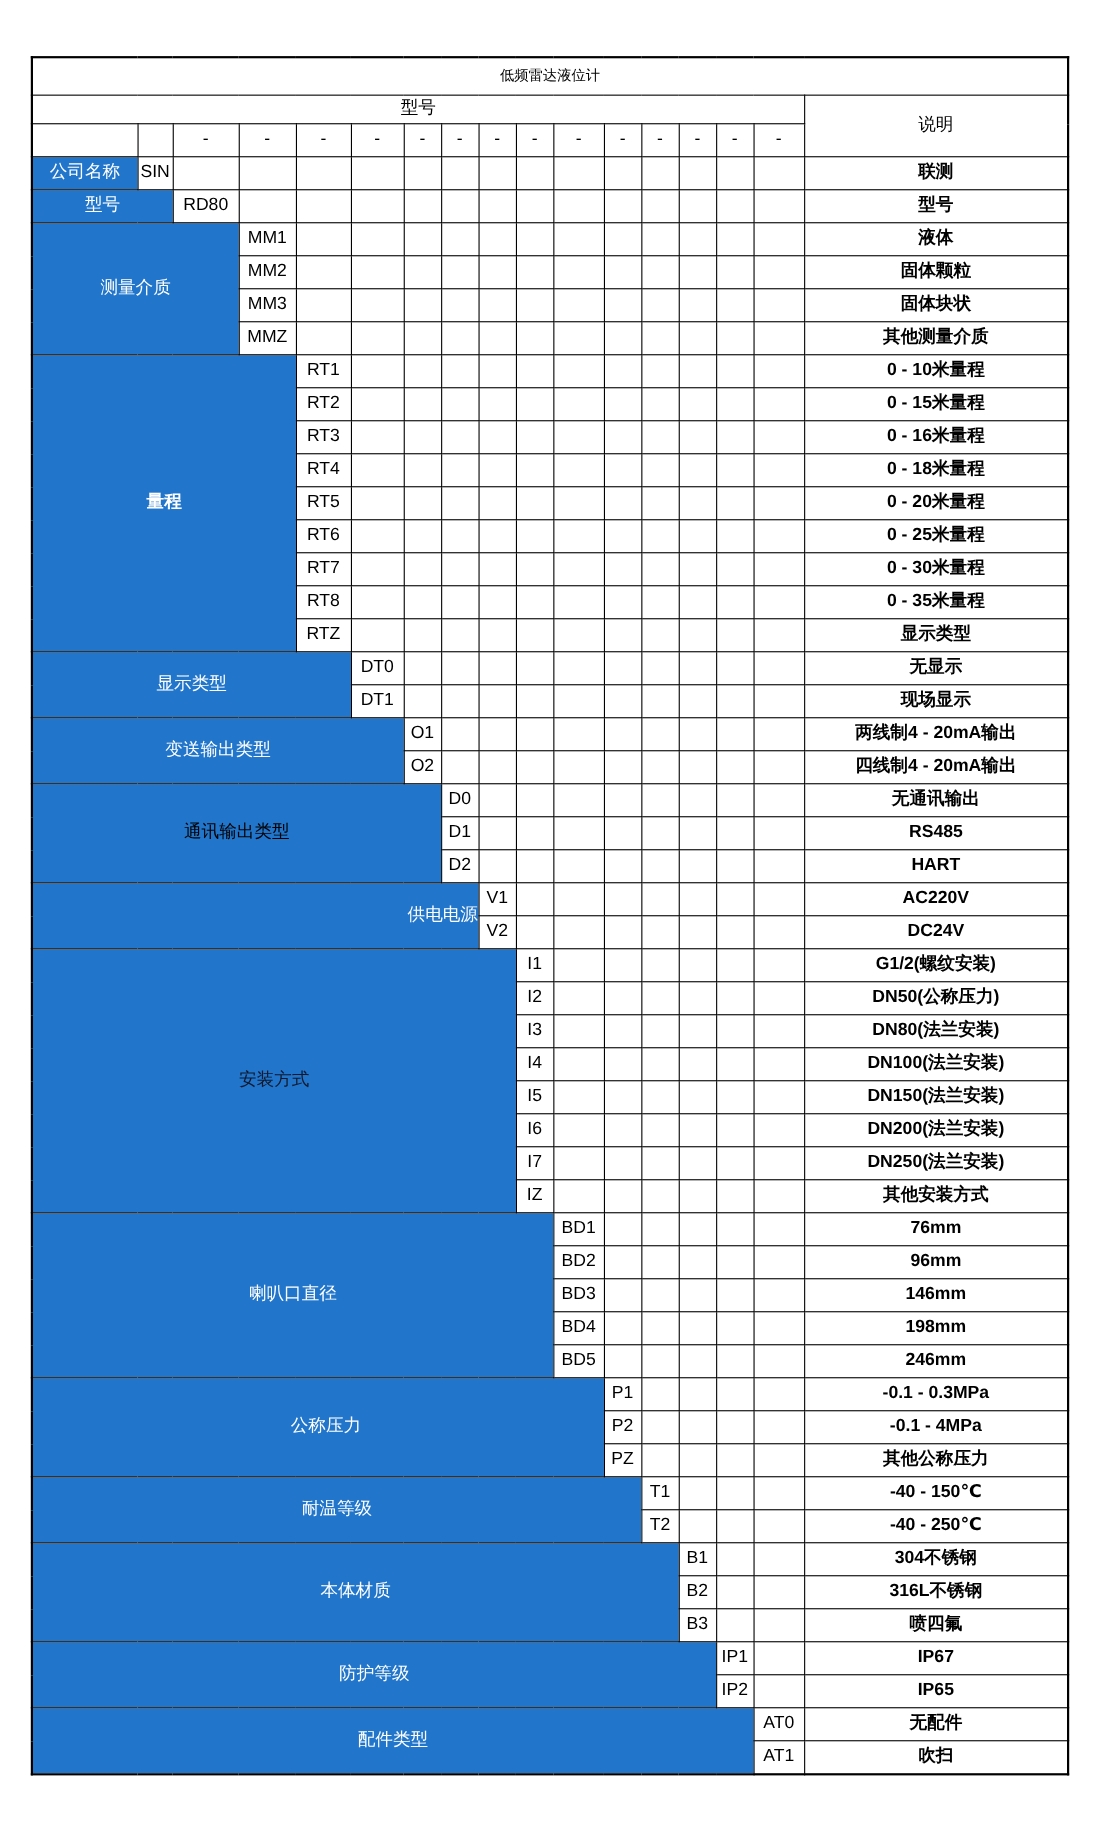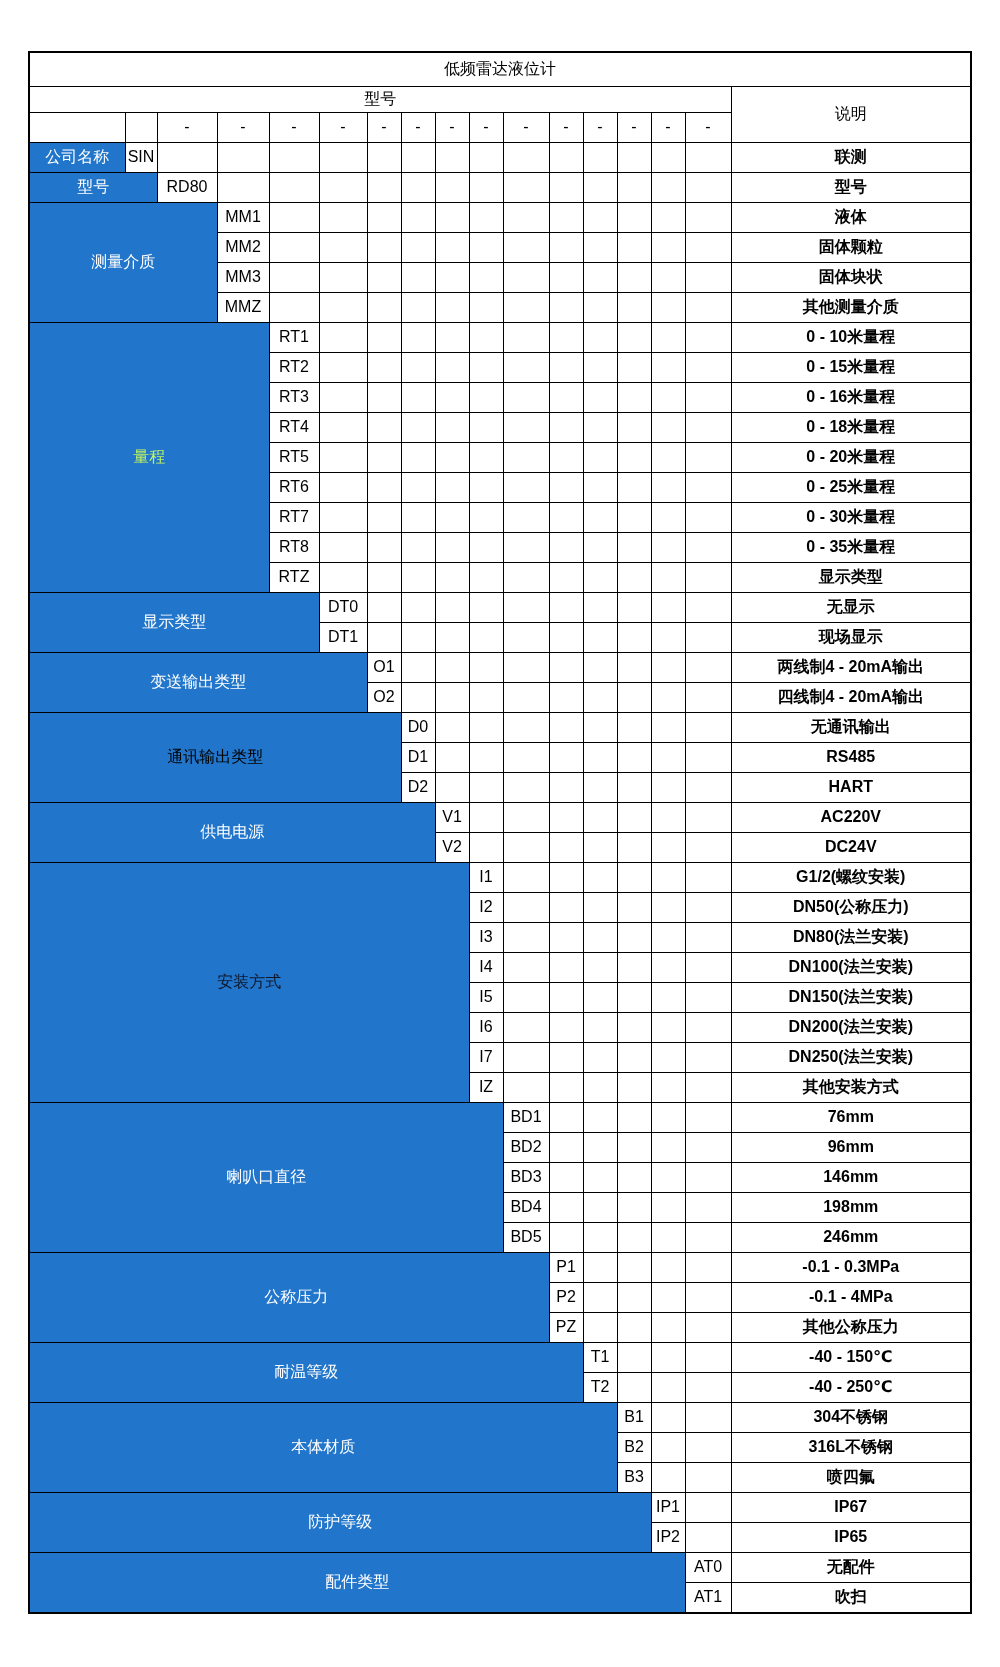--- a/index.html
+++ b/index.html
@@ -28,21 +28,21 @@
     padding:0;
     font-size:16px;
     line-height:1.15;
     text-align:center;
     vertical-align:middle;
     overflow:hidden;
     white-space:nowrap;
     height:29px;
     background:#ffffff;
   }
-  tr.title-row td{height:33px;font-size:16px;}
+  tr.title-row td{height:33px;font-size:13px;}
   tr.model-row td{height:25px;}
   tr.dash-row td{height:29px;}
   td.blue-label{
     background:#2175cb;
     color:#ffffff;
     font-size:16px;
   }
   td.code-cell{
     text-align:left;
     padding-left:2px;
@@ -199,21 +199,21 @@
             <td></td>
             <td></td>
             <td></td>
             <td></td>
             <td></td>
             <td></td>
             <td></td>
             <td class="desc-cell">其他测量介质</td>
           </tr>
           <tr>
-            <td class="blue-label" colspan="4" rowspan="9" style="background: rgb(33, 117, 203); color: #bef264;">量程</td>
+            <td class="blue-label" colspan="4" rowspan="9" style="background: rgb(33, 117, 203); color: #ffffff; font-weight: bold;">量程</td>
             <td class="code-cell">RT1</td>
             <td></td>
             <td></td>
             <td></td>
             <td></td>
             <td></td>
             <td></td>
             <td></td>
             <td></td>
             <td></td>
@@ -428,21 +428,21 @@
             <td></td>
             <td></td>
             <td></td>
             <td></td>
             <td></td>
             <td></td>
             <td></td>
             <td class="desc-cell">HART</td>
           </tr>
           <tr>
-            <td class="blue-label" colspan="8" rowspan="2" style="background: rgb(33, 117, 203); color: rgb(255, 255, 255);">供电电源</td>
+            <td class="blue-label" colspan="8" rowspan="2" style="background: rgb(33, 117, 203); color: rgb(255, 255, 255); text-align: right;">供电电源</td>
             <td class="code-cell">V1</td>
             <td></td>
             <td></td>
             <td></td>
             <td></td>
             <td></td>
             <td></td>
             <td></td>
             <td class="desc-cell">AC220V</td>
           </tr>

